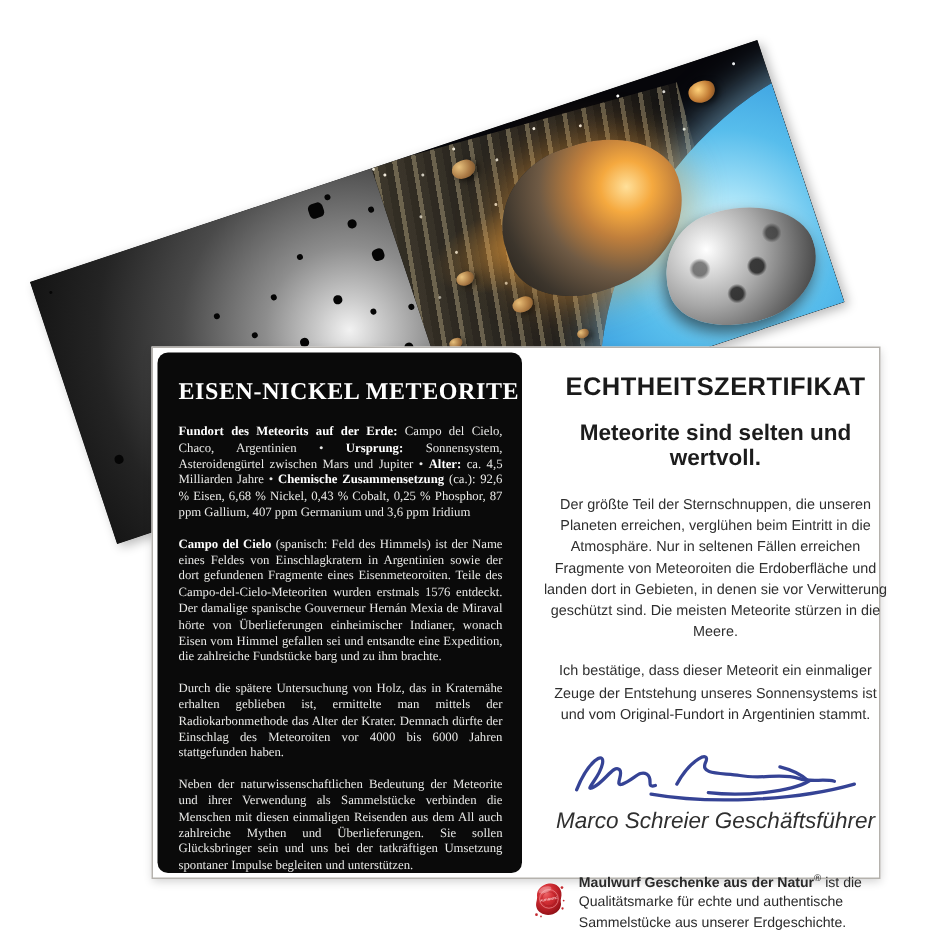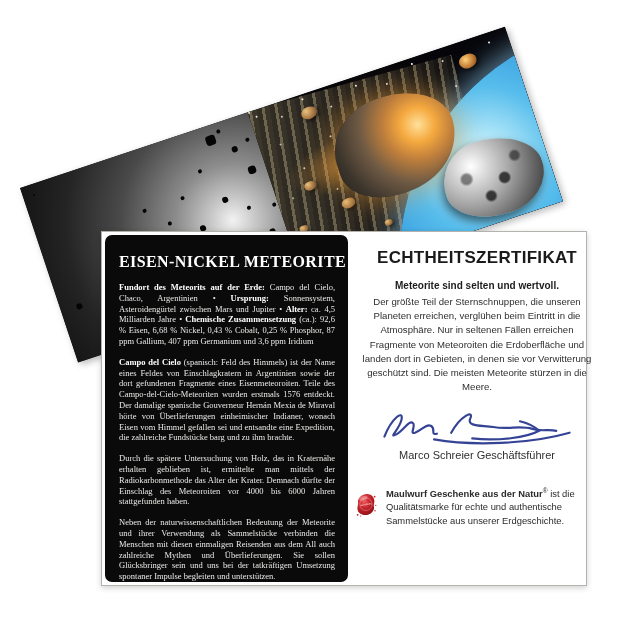--- a/index.html
+++ b/index.html
@@ -75,24 +75,24 @@
   .info-title{font-size:16px;font-weight:700;letter-spacing:.4px;color:#ffffff;
     margin:6px 0 11px 0;white-space:nowrap;}
   .jp{font-size:8.5px;line-height:10.8px;text-align:justify;margin:0 0 10px 0;color:#e9e9e7;}
   .jp b{color:#ffffff;margin-top:43px;}
 
   .cert-right{position:absolute;left:249px;top:3px;width:232px;bottom:3px;
     padding:13px 8px 0 10px;box-sizing:content-box;text-align:center;color:#2f2f2f;}
   .cert-title{font-size:17px;font-weight:700;letter-spacing:.3px;color:#1a1a1a;
     margin:0 0 12px 0;white-space:nowrap;}
   .cert-intro{font-size:9.6px;line-height:14.2px;margin:0 0 12px 0;}
-  .cert-highlight{font-size:10px;font-weight:700;color:#1c1c1c;margin:0 0 4px 0;}
+  .cert-highlight{font-size:15px;font-weight:700;color:#1c1c1c;margin:0 0 16px 0;}
   .cert-body{font-size:9.6px;line-height:14.2px;margin:0 0 12px 0;}
   .signature{display:block;margin:0 auto;}
-  .signer{font-size:11px;margin:1px 0 12px 0;}
+  .signer{font-size:15px;margin:1px 0 12px 0;font-style:italic;}
   .seal-row{display:flex;align-items:center;gap:9px;text-align:left;margin-left:-6px;}
   .seal-text{font-size:9.4px;line-height:13.2px;color:#2a2a2a;}
   .seal-text sup{font-size:6.5px;}
 </style>
 </head>
 <body>
 
 <div class="stage">
 
   <div class="photo-card">
@@ -124,20 +124,21 @@
       <p class="jp"><b>Fundort des Meteorits auf der Erde:</b><span> Campo del Cielo, Chaco, Argentinien • </span><b>Ursprung:</b><span> Sonnensystem, Asteroidengürtel zwischen Mars und Jupiter • </span><b>Alter:</b><span> ca. 4,5 Milliarden Jahre • </span><b>Chemische Zusammensetzung</b><span> (ca.): 92,6 % Eisen, 6,68 % Nickel, 0,43 % Cobalt, 0,25 % Phosphor, 87 ppm Gallium, 407 ppm Germanium und 3,6 ppm Iridium</span></p>
       <p class="jp"><b>Campo del Cielo</b><span> (spanisch: Feld des Himmels) ist der Name eines Feldes von Einschlagkratern in Argentinien sowie der dort gefundenen Fragmente eines Eisenmeteoroiten. Teile des Campo-del-Cielo-Meteoriten wurden erstmals 1576 entdeckt. Der damalige spanische Gouverneur Hernán Mexia de Miraval hörte von Überlieferungen einheimischer Indianer, wonach Eisen vom Himmel gefallen sei und entsandte eine Expedition, die zahlreiche Fundstücke barg und zu ihm brachte.</span></p>
       <p class="jp">Durch die spätere Untersuchung von Holz, das in Kraternähe erhalten geblieben ist, ermittelte man mittels der Radiokarbonmethode das Alter der Krater. Demnach dürfte der Einschlag des Meteoroiten vor 4000 bis 6000 Jahren stattgefunden haben.</p>
       <p class="jp">Neben der naturwissenschaftlichen Bedeutung der Meteorite und ihrer Verwendung als Sammelstücke verbinden die Menschen mit diesen einmaligen Reisenden aus dem All auch zahlreiche Mythen und Überlieferungen. Sie sollen Glücksbringer sein und uns bei der tatkräftigen Umsetzung spontaner Impulse begleiten und unterstützen.</p>
     </div>
 
     <div class="cert-right">
       <div class="cert-title">ECHTHEITSZERTIFIKAT</div>
       <p class="cert-highlight">Meteorite sind selten und wertvoll.</p>
       <p class="cert-body">Der größte Teil der Sternschnuppen, die unseren Planeten erreichen, verglühen beim Eintritt in die Atmosphäre. Nur in seltenen Fällen erreichen Fragmente von Meteoroiten die Erdoberfläche und landen dort in Gebieten, in denen sie vor Verwitterung geschützt sind. Die meisten Meteorite stürzen in die Meere.</p>
+      <p class="cert-body">Ich bestätige, dass dieser Meteorit ein einmaliger Zeuge der Entstehung unseres Sonnensystems ist und vom Original-Fundort in Argentinien stammt.</p>
 
       <svg class="signature" width="210" height="42" viewBox="0 0 210 44">
         <g fill="none" stroke="#2b3990" stroke-width="2.3" stroke-linecap="round" opacity="0.95">
           <path d="M8 32 C16 12 28 4 26 14 C24 24 12 34 20 30 C28 26 34 14 38 18 C41 21 34 30 40 28 C48 25 52 18 57 21 C62 24 56 31 63 29"></path>
           <path d="M78 28 C88 10 102 4 98 13 C94 22 110 20 122 22 C138 25 150 20 163 24 C172 27 180 24 188 26"></path>
           <path d="M150 16 C158 18 166 22 170 26 C158 33 126 37 100 34"></path>
           <path d="M60 35 C100 42 160 40 202 28"></path>
         </g>
       </svg>
       <div class="signer">Marco Schreier Geschäftsführer</div>

